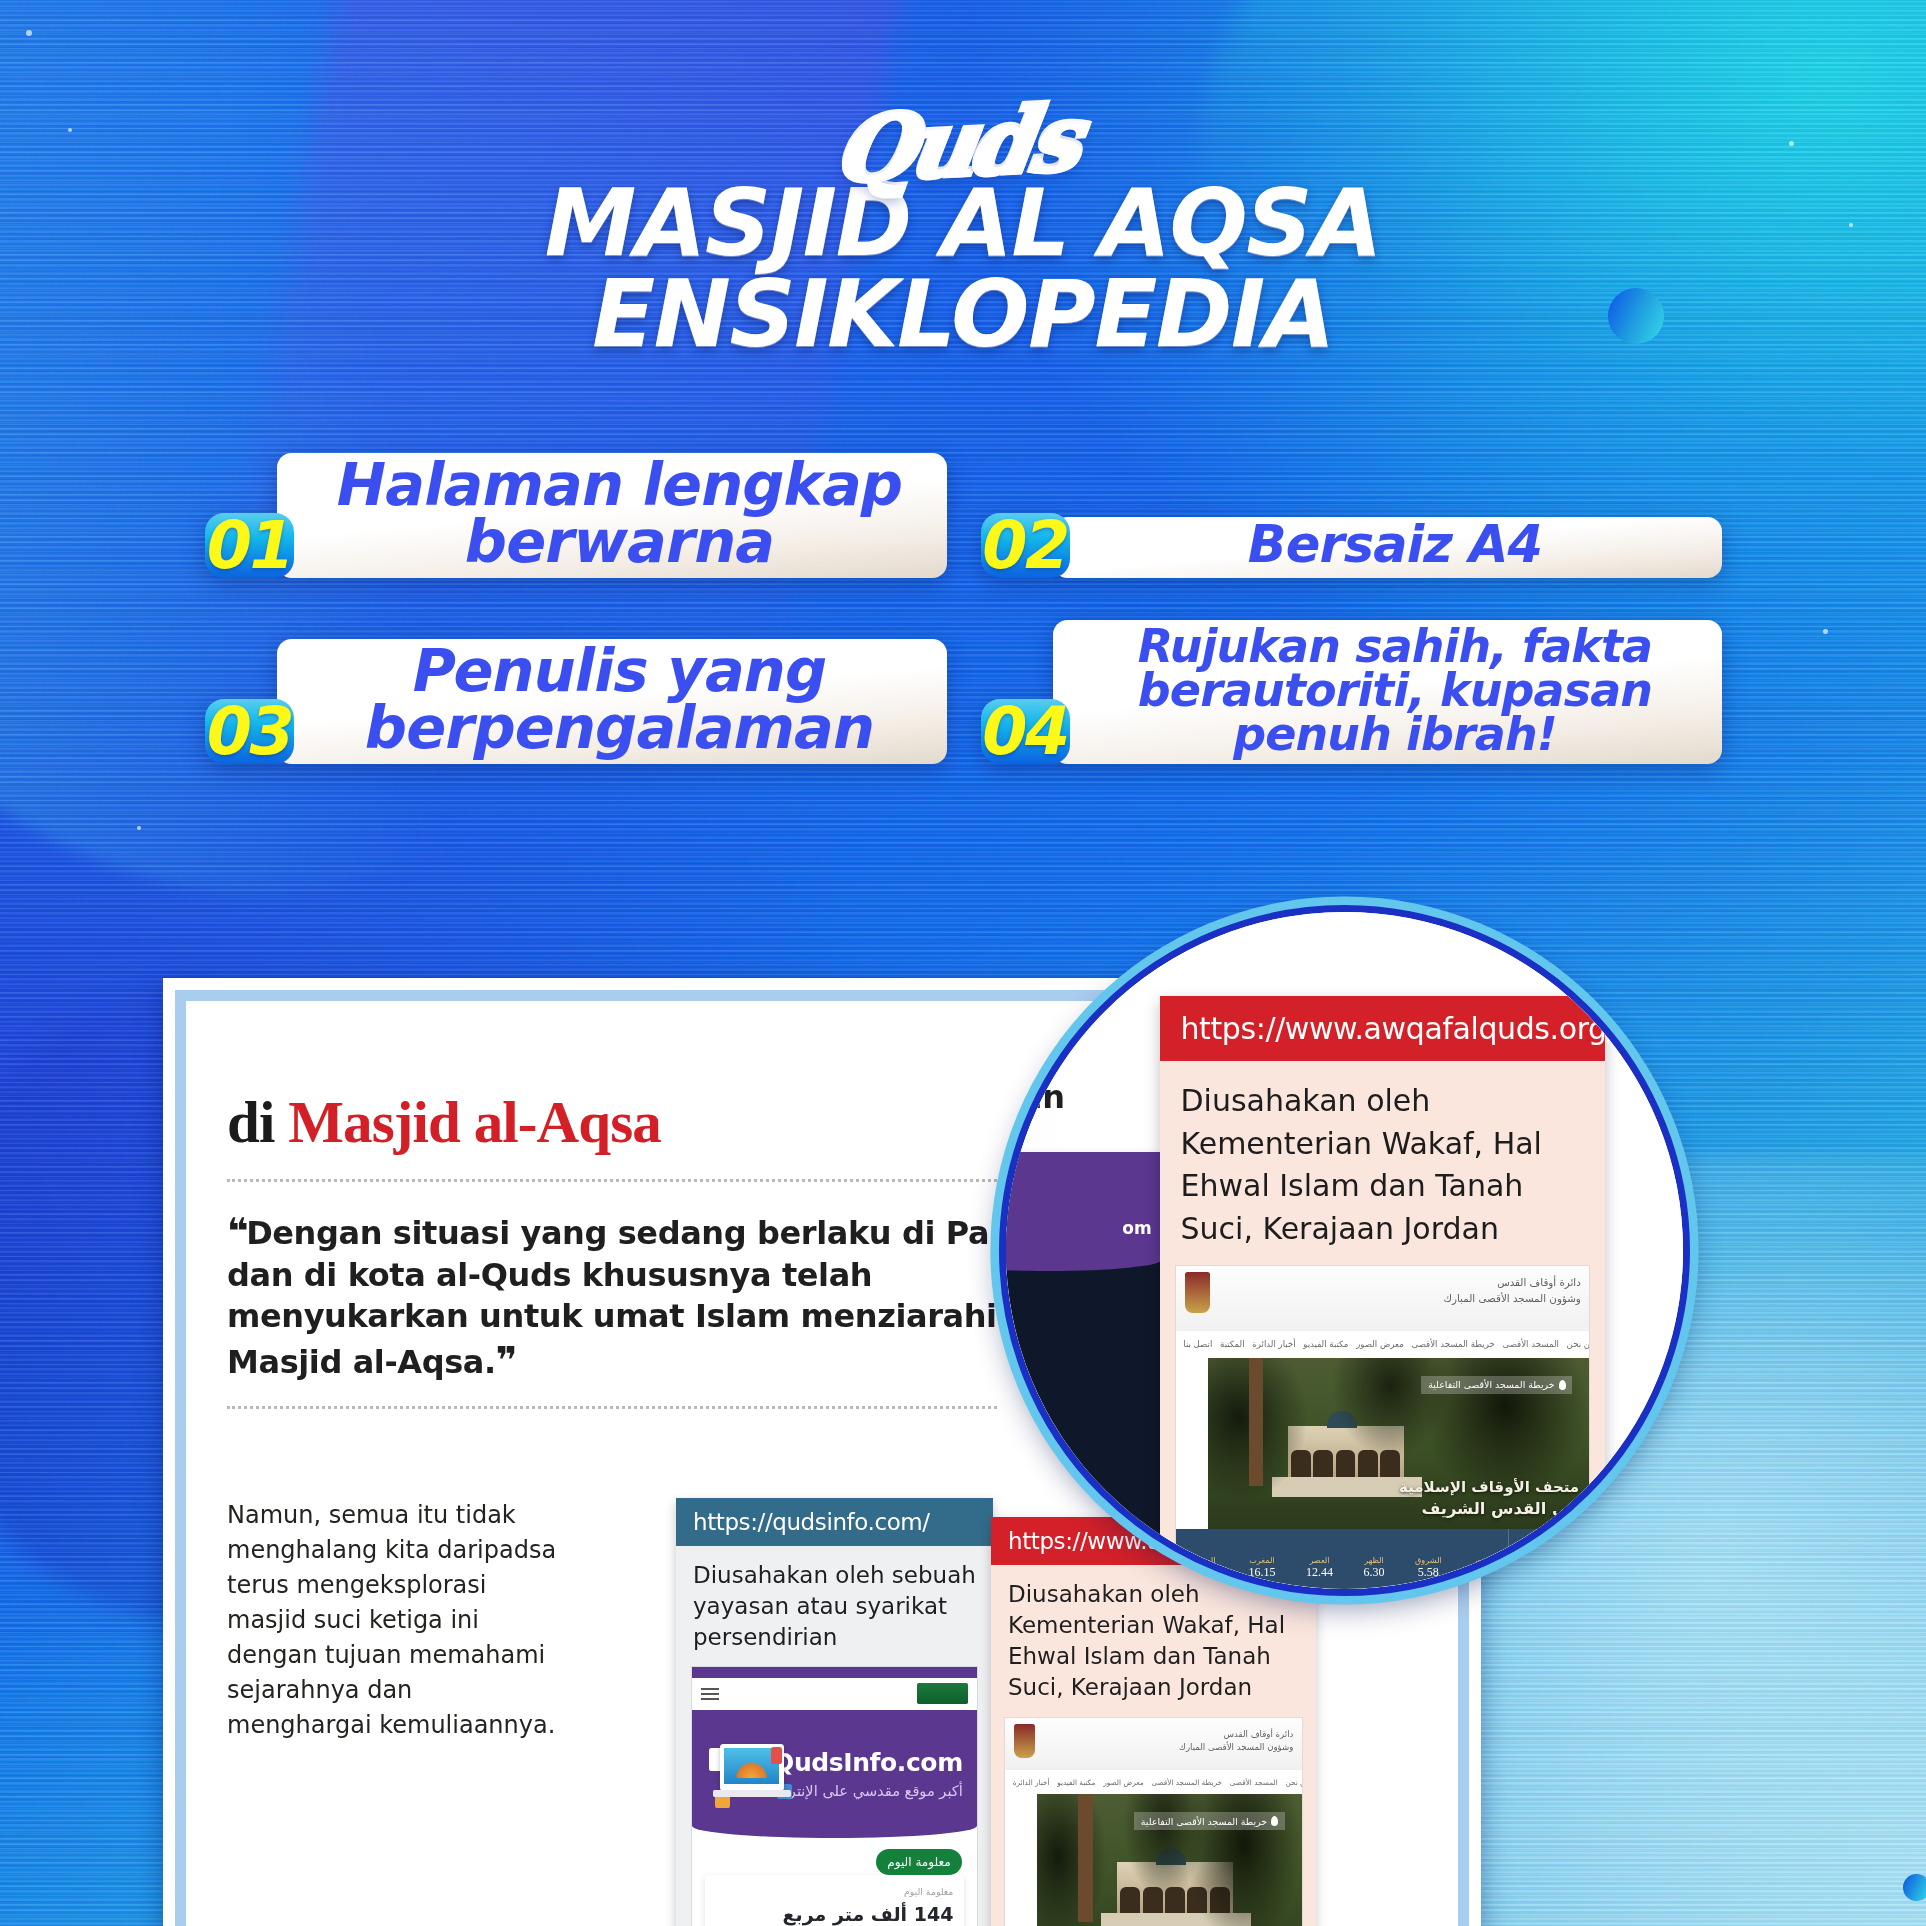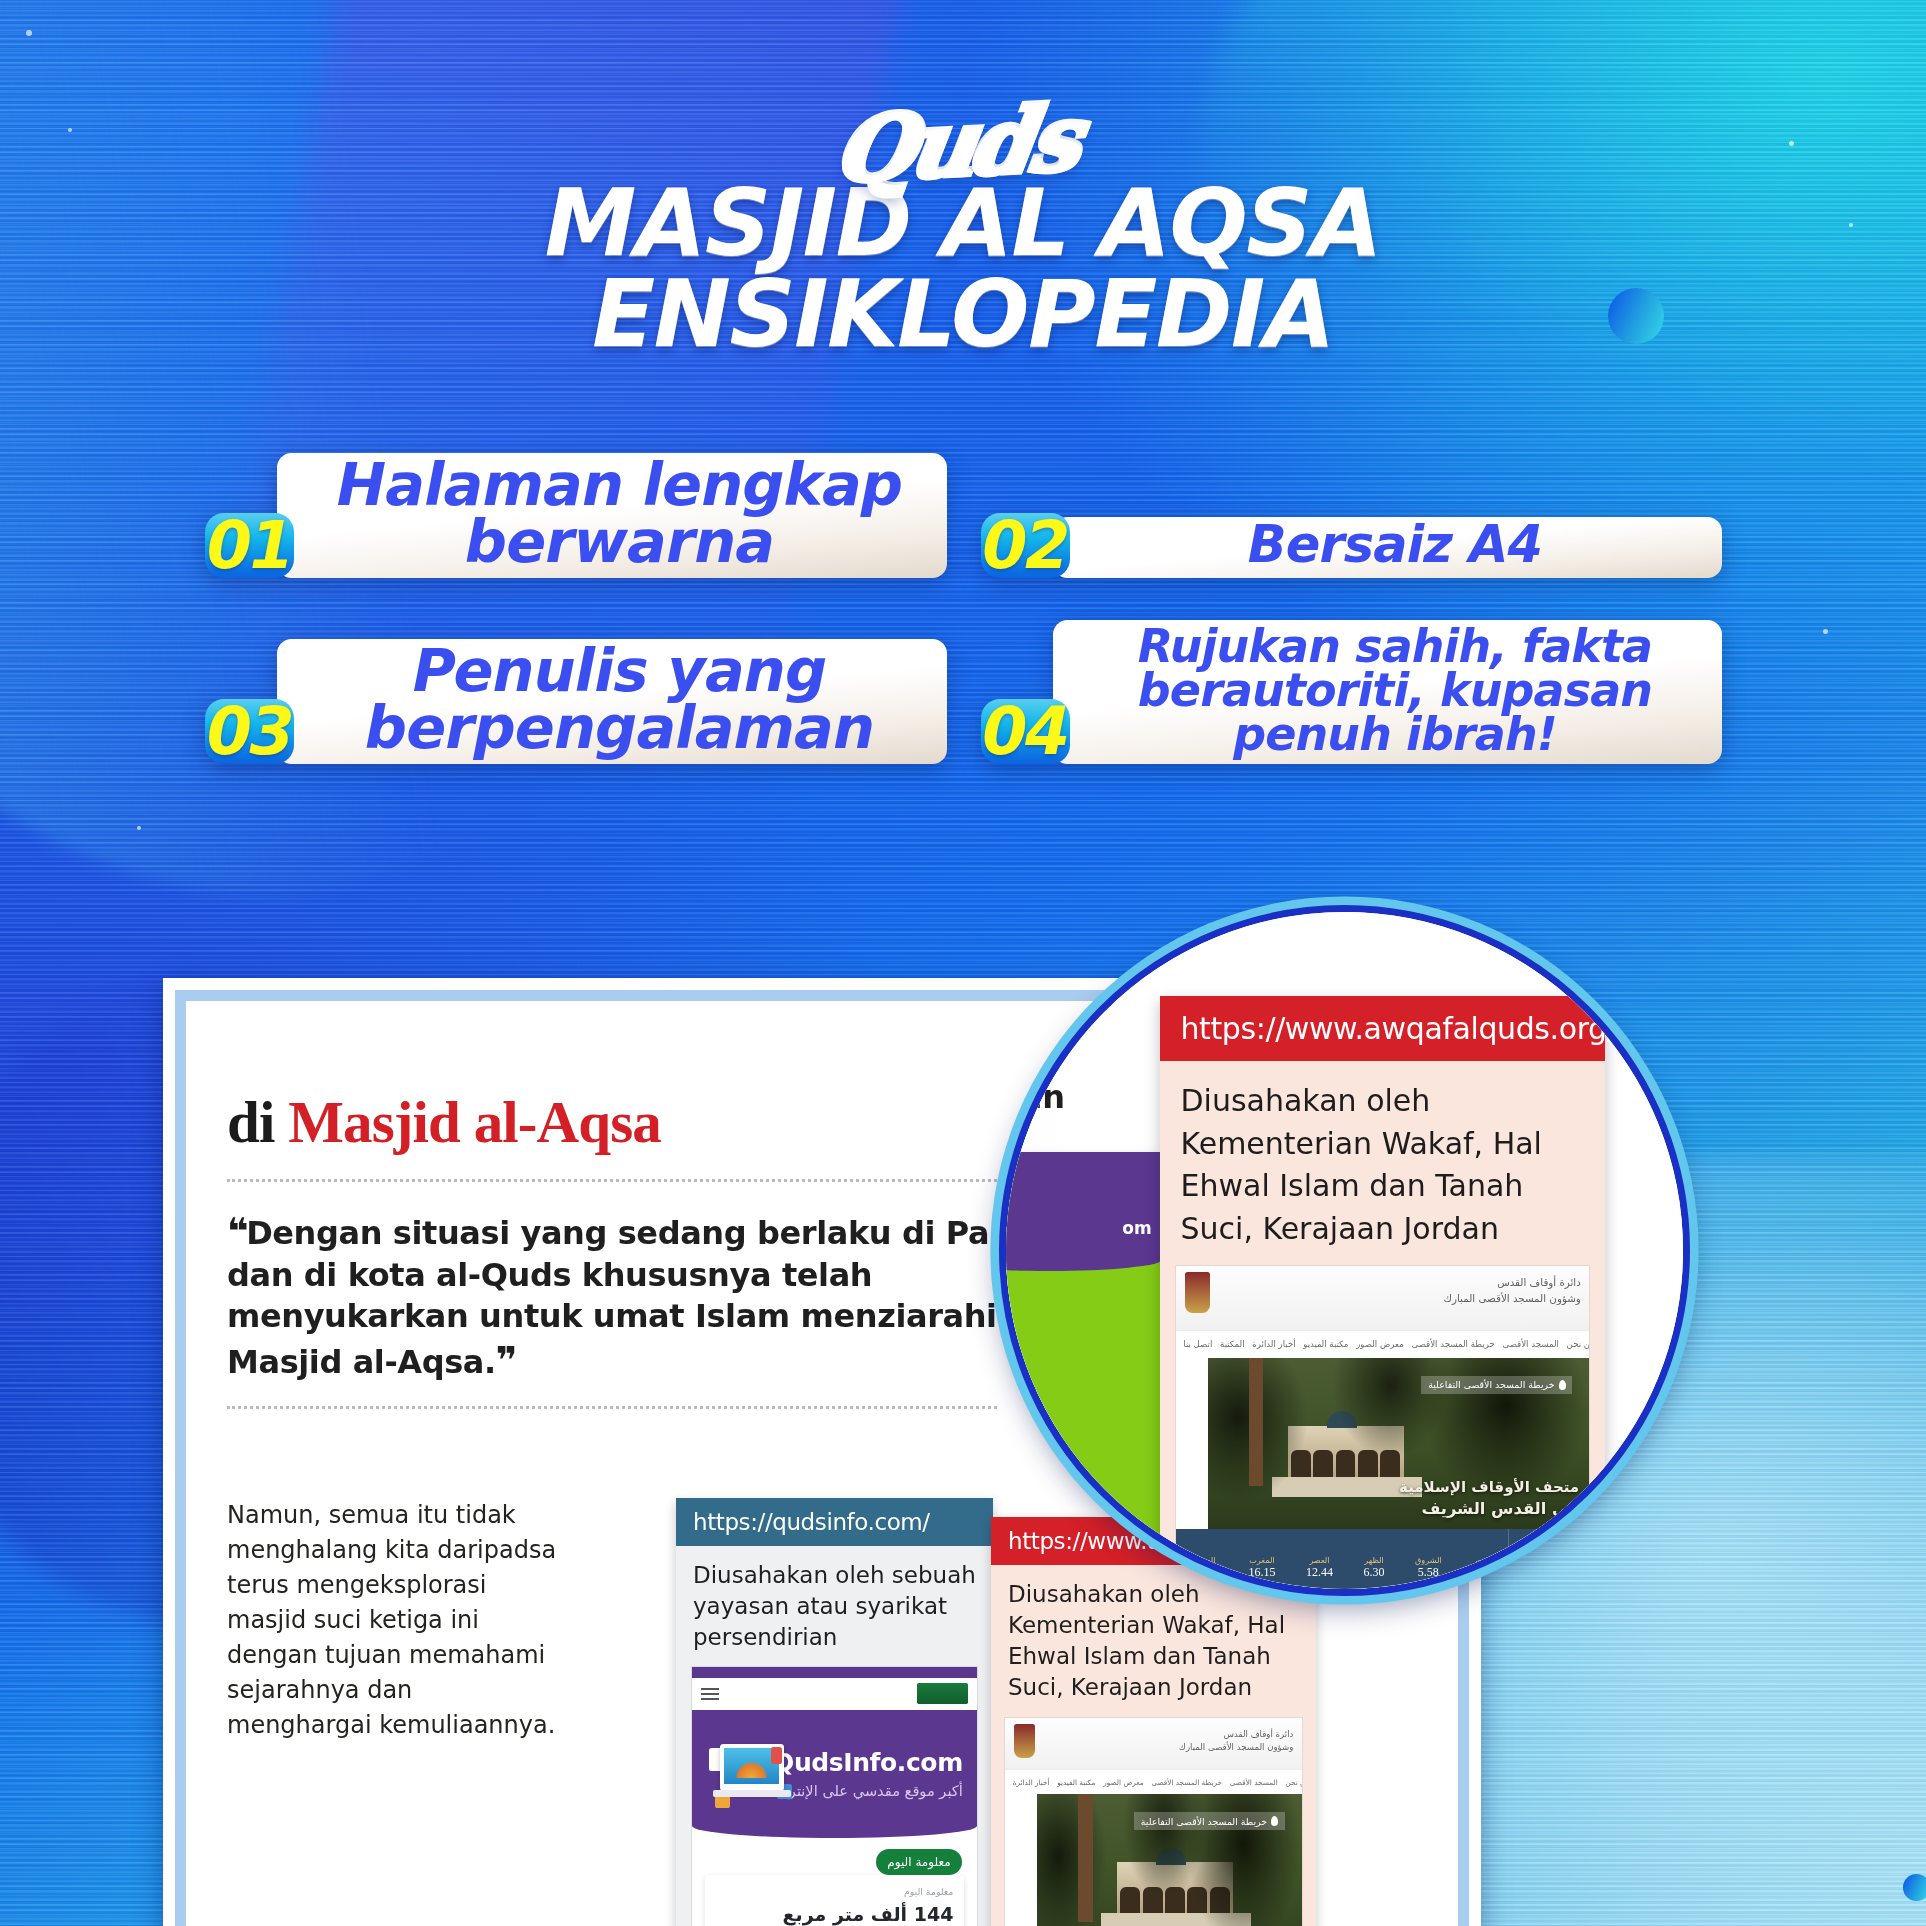--- a/index.html
+++ b/index.html
@@ -462,21 +462,21 @@
     position:absolute; left:0; top:0; width:51px; height:100%;
     background:linear-gradient(180deg,#ffffff 0%, #fdfdfd 100%);
   }
   #mag-ghosttext {
     position:absolute; left:-26px; top:166px;
     font-family:"DejaVu Sans", sans-serif; font-weight:bold; font-size:32px;
     color:#1f1f1f; white-space:nowrap;
   }
   #mag-qudscard {
     position:absolute; left:-68px; top:240px; width:223px; height:471px;
-    background:#84cc16; box-shadow:0 4.3px 11px rgba(0,0,0,.2);
+    background:#0f172a; box-shadow:0 4.3px 11px rgba(0,0,0,.2);
   }
   #mag-qudscard .mini-url {
     height:33px; background:#5b3790; display:flex; align-items:center;
     padding:0 9.4px; color:#fff;
     font-family:"DejaVu Sans", sans-serif; font-size:15.4px;
   }
   #mag-qudscard .mini-body {
     height:86px; background:#5b3790;
     border-radius:0 0 50% 50% / 0 0 11px 11px;
     display:flex; align-items:center; justify-content:flex-end; padding:0 9.4px;

